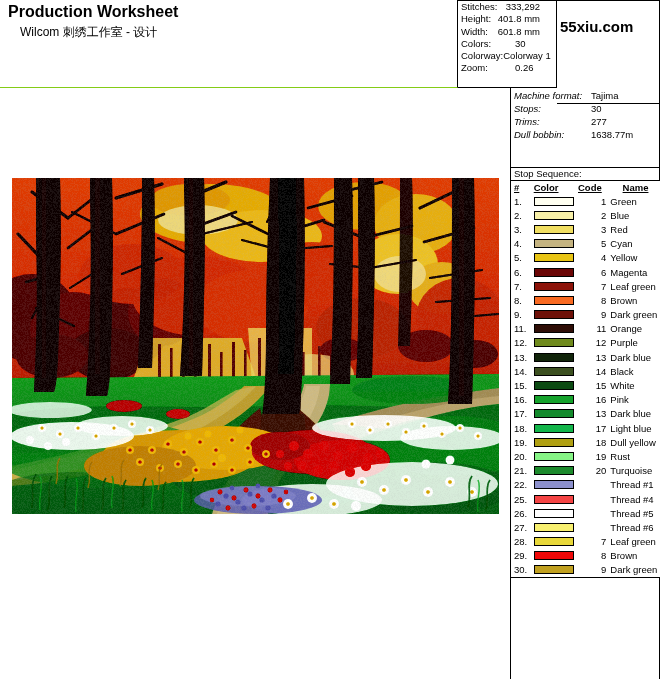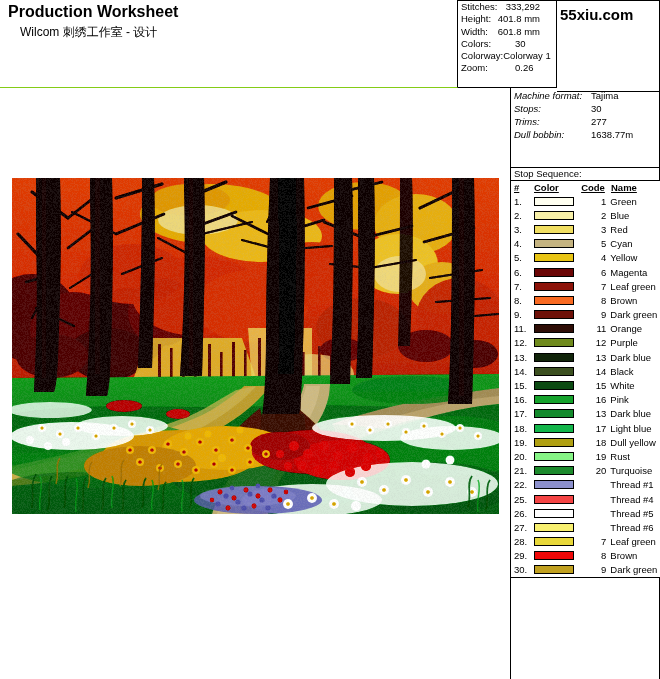--- a/index.html
+++ b/index.html
@@ -68,21 +68,21 @@
     line-height: 12.3px;
     white-space: nowrap;
   }
   .stat-label { width: 54px; }
   .stat-value { }
 
   
   .brand-block {
     position: absolute;
     left: 557px;
-    top: 4px;
+    top: 16px;
     width: 103px;
     height: 88px;
     border-bottom: 1px solid #000;
     box-sizing: border-box;
   }
   .brand-text {
     position: absolute;
     left: 3px;
     top: 2px;
     font-size: 15px;
@@ -160,21 +160,21 @@
     font-size: 9.5px;
     line-height: 13px;
     font-weight: bold;
     padding-left: 3px;
     height: 13px;
     align-items: center;
   }
   .seq-head-row span { text-decoration: underline; }
   .col-num   { width: 20px; }
   .col-color { width: 45px; }
-  .col-code  { width: 28px; text-align: center; padding-right: 4px; }
+  .col-code  { width: 28px; text-align: left; padding-right: 17px; }
   .col-name  { width: 38px; }
 
   .seq-row {
     display: flex;
     align-items: center;
     font-size: 9.5px;
     line-height: 13px;
     height: 14.2px;
     padding-left: 3px;
   }

